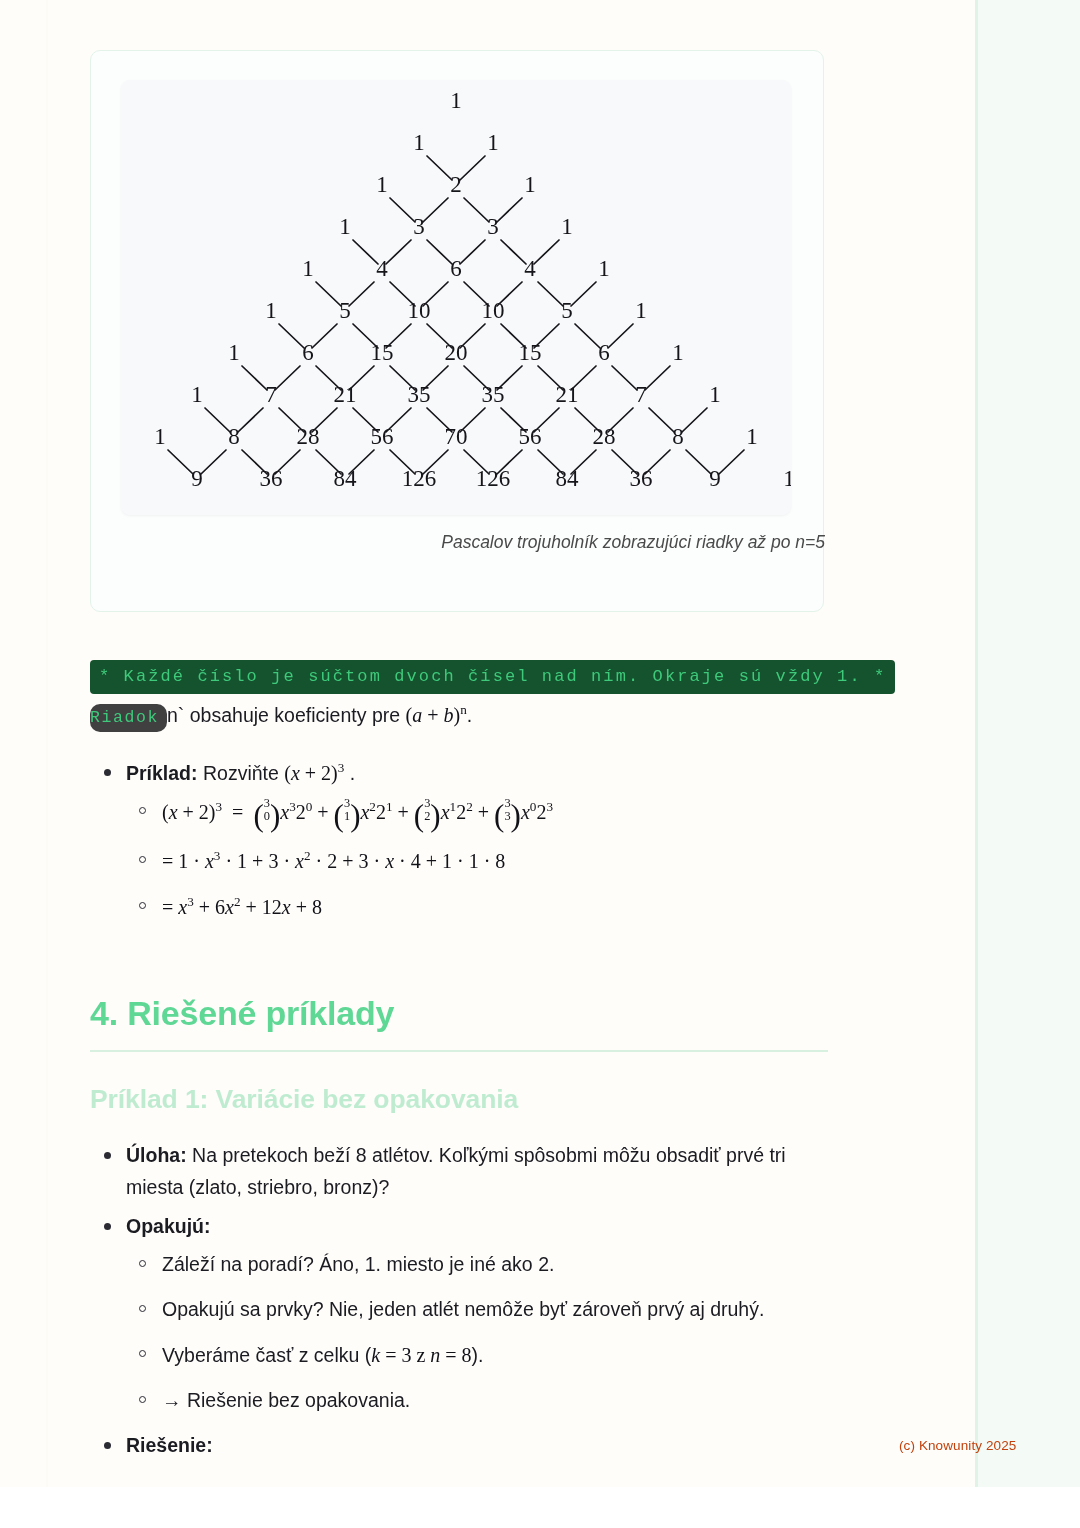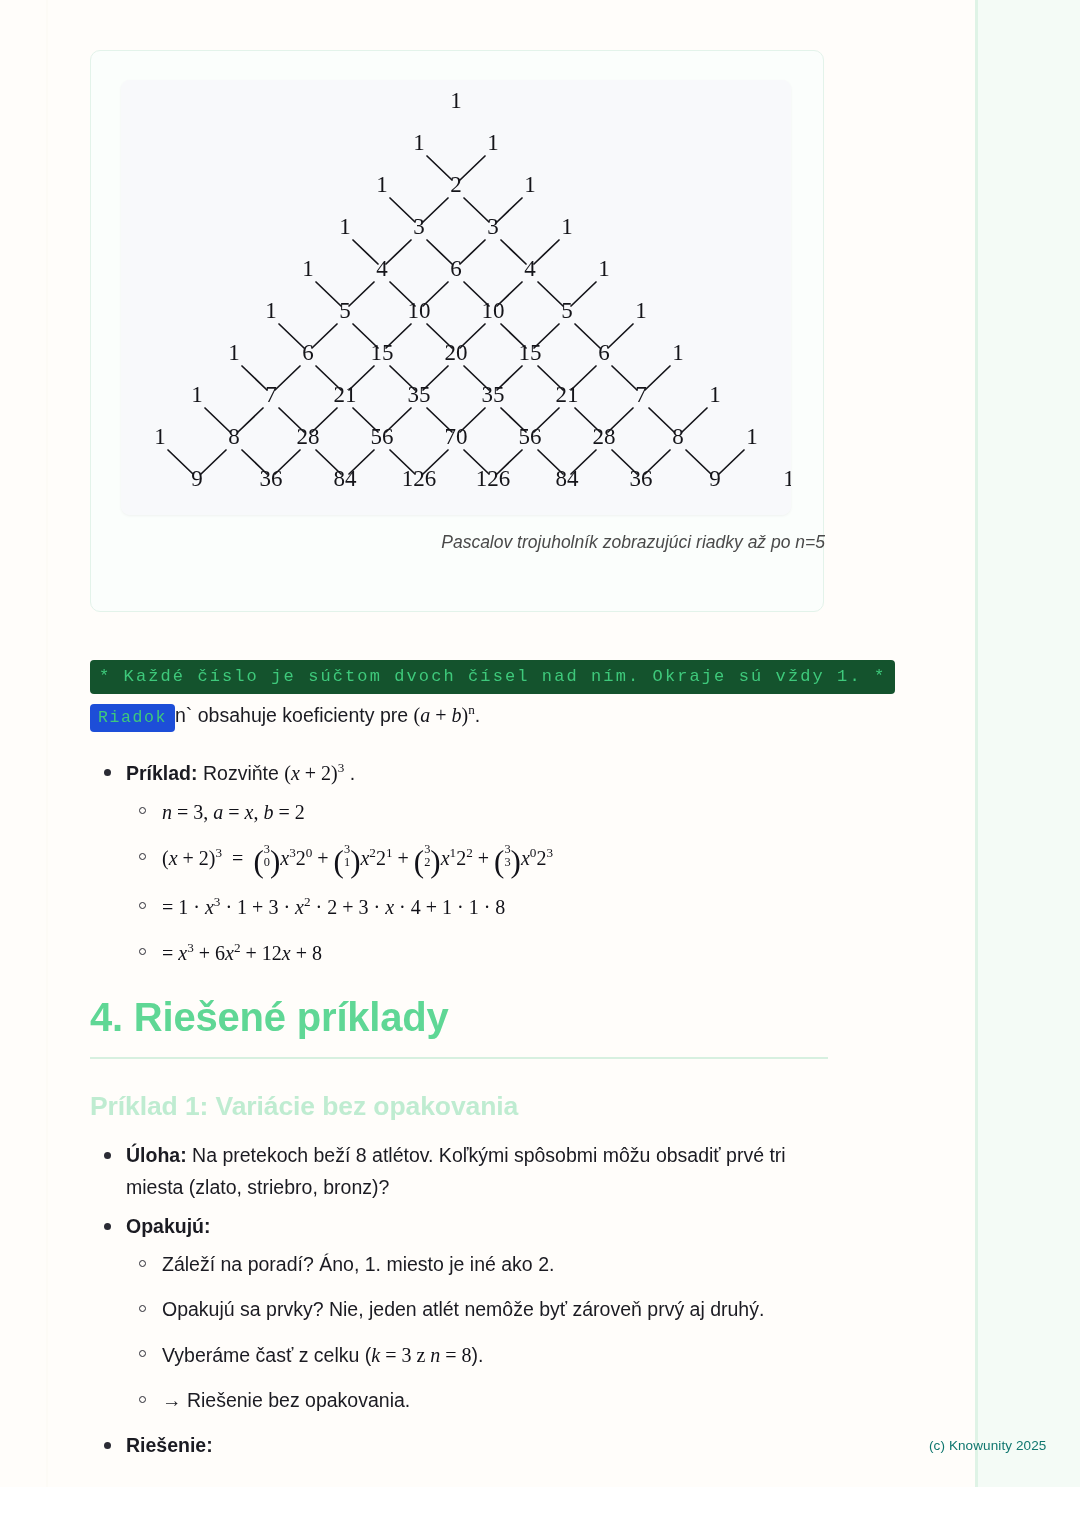--- a/index.html
+++ b/index.html
@@ -121,27 +121,27 @@
     white-space: pre;
     line-height: 1.25;
   }
   .note-second {
     margin-top: 6px;
     font-size: 19.5px;
     color: #1b1b22;
     line-height: 1.5;
   }
   .code-chip {
-    background: #1d4ed8;
+    background: #404040;
     color: #3ec97b;
     font-family: "Liberation Mono", monospace;
     font-size: 16.5px;
     letter-spacing: 1.6px;
-    padding: 4px 8px 5px 8px;
-    border-radius: 4px;
+    padding: 4px 8px 5px 0;
+    border-radius: 10px;
   }
 
   
   ul.lvl1 {
     list-style: none;
     margin: 0;
     padding: 0;
   }
   ul.lvl1 > li {
     position: relative;
@@ -225,21 +225,21 @@
   }
 
   
   .h2-section {
     position: absolute;
     left: 0px;
     top: 993px;
     width: 738px;
   }
   .h2-section .h2-title {
-    font-size: 40px;
+    font-size: 34px;
     font-weight: bold;
     color: #5fd795;
     letter-spacing: -0.2px;
     margin: 0;
     line-height: 1.2;
   }
   .h2-rule {
     margin-top: 16px;
     height: 2px;
     width: 738px;
@@ -261,24 +261,23 @@
     top: 1140px;
     width: 738px;
   }
 
   
   #footer-copyright {
     position: absolute;
     left: 899px;
     top: 1438px;
     font-size: 13.5px;
-    color: #0f766e;
+    color: #c2410c;
     letter-spacing: 0.1px;
     white-space: nowrap;
-    margin-left: 30px;
   }
 </style>
 </head>
 <body>
 
 <div id="page-sheet">
   <div id="page-right-strip"></div>
   <div id="page-right-rule"></div>
   <div id="page-left-rule"></div>
 
@@ -448,23 +447,20 @@
       </div>
 
       
       <ul class="lvl1" style="margin-top:26px;">
         <li>
           <span class="bold-lead">Príklad:</span>
           <span>Rozviňte <span class="math">(<span class="mi">x</span> + 2)<sup class="ex">3</sup></span> .</span>
 
           <ul class="lvl2">
             <li>
-              <span class="math"><span class="mi">n</span> = 3, <span class="mi">a</span> = <span class="mi">x</span>, <span class="mi">b</span> = 2</span>
-            </li>
-            <li>
               <span class="math">(<span class="mi">x</span> + 2)<sup class="ex">3</sup> &nbsp;=&nbsp; <span class="binom"><span class="paren">(</span><span class="stack">3<br>0</span><span class="paren">)</span></span><span class="mi">x</span><sup class="ex">3</sup>2<sup class="ex">0</sup> + <span class="binom"><span class="paren">(</span><span class="stack">3<br>1</span><span class="paren">)</span></span><span class="mi">x</span><sup class="ex">2</sup>2<sup class="ex">1</sup> + <span class="binom"><span class="paren">(</span><span class="stack">3<br>2</span><span class="paren">)</span></span><span class="mi">x</span><sup class="ex">1</sup>2<sup class="ex">2</sup> + <span class="binom"><span class="paren">(</span><span class="stack">3<br>3</span><span class="paren">)</span></span><span class="mi">x</span><sup class="ex">0</sup>2<sup class="ex">3</sup></span>
             </li>
             <li>
               <span class="math">= 1 · <span class="mi">x</span><sup class="ex">3</sup> · 1 + 3 · <span class="mi">x</span><sup class="ex">2</sup> · 2 + 3 · <span class="mi">x</span> · 4 + 1 · 1 · 8</span>
             </li>
             <li>
               <span class="math">= <span class="mi">x</span><sup class="ex">3</sup> + 6<span class="mi">x</span><sup class="ex">2</sup> + 12<span class="mi">x</span> + 8</span>
             </li>
           </ul>
         </li>

